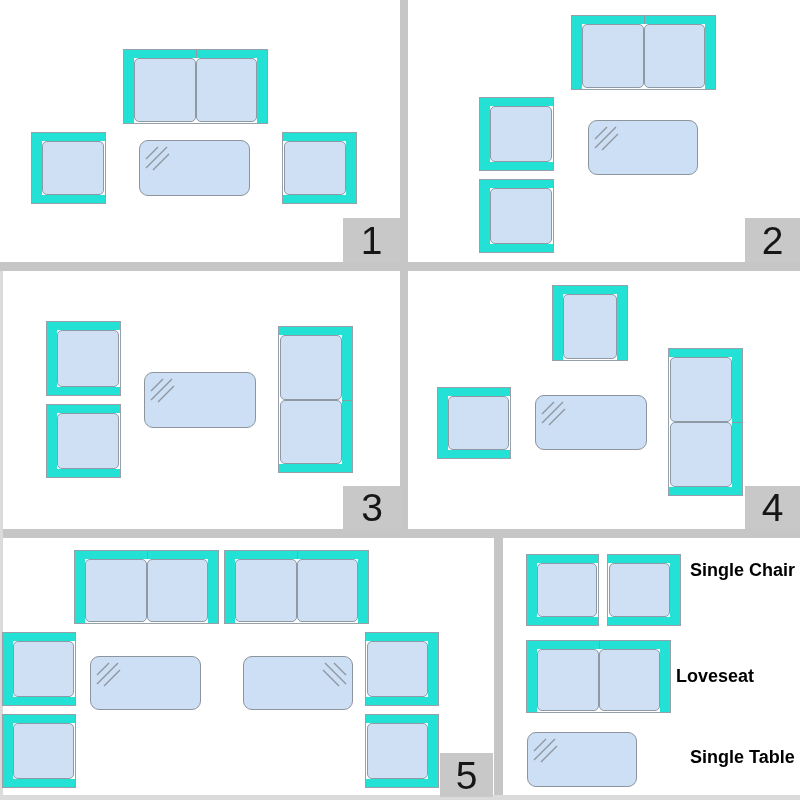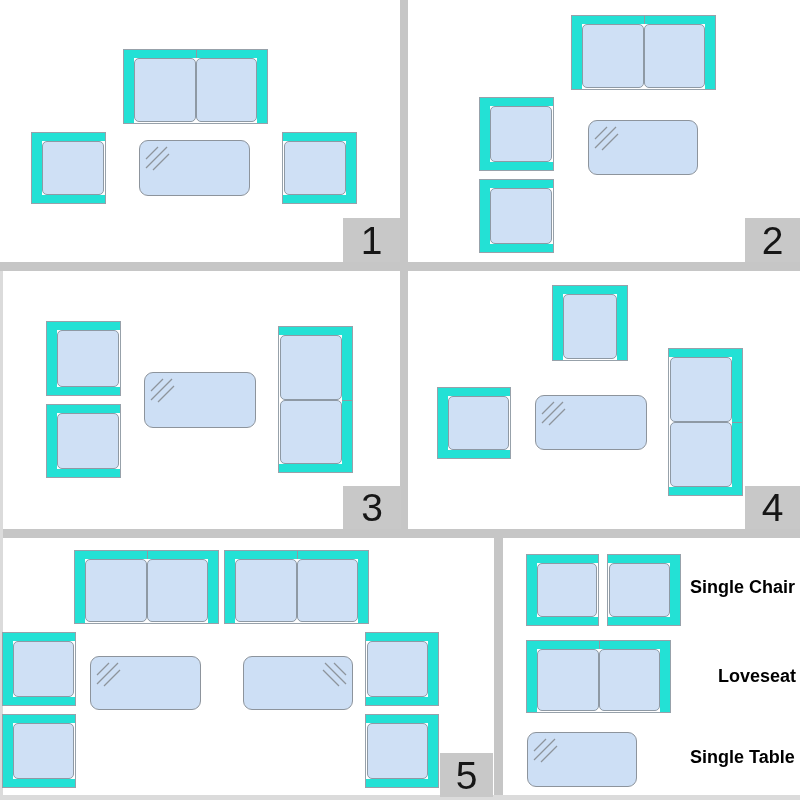--- a/index.html
+++ b/index.html
@@ -254,17 +254,17 @@
         <div class="cushion" style="position: absolute; left: 71.5px; top: 8px; width: 61.5px; height: 62px;"></div>
         <div class="notch" style="position: absolute; left: 71.5px; top: 0px; width: 1px; height: 8px;"></div>
       </div>
       <div class="furn coffee-table" style="position: absolute; left: 527px; top: 732px; width: 110px; height: 55px;">
         <svg width="34" height="34" viewBox="0 0 34 34" class="glass glass-tl">
           <line x1="3" y1="15" x2="15" y2="3" stroke="#8D949C" stroke-width="1.3"></line>
           <line x1="3" y1="24" x2="24" y2="3" stroke="#8D949C" stroke-width="1.3"></line>
           <line x1="10" y1="26" x2="26" y2="10" stroke="#8D949C" stroke-width="1.3"></line>
         </svg>
       </div>
-      <div class="legend-label" style="left: 690px; top: 577px;">Single Chair</div>
-      <div class="legend-label" style="left: 718px; top: 666px;">Loveseat</div>
+      <div class="legend-label" style="left: 690px; top: 560px;">Single Chair</div>
+      <div class="legend-label" style="left: 676px; top: 666px;">Loveseat</div>
       <div class="legend-label" style="left: 690px; top: 747px;">Single Table</div>
     </div>
   </div>
 
 </body></html>

